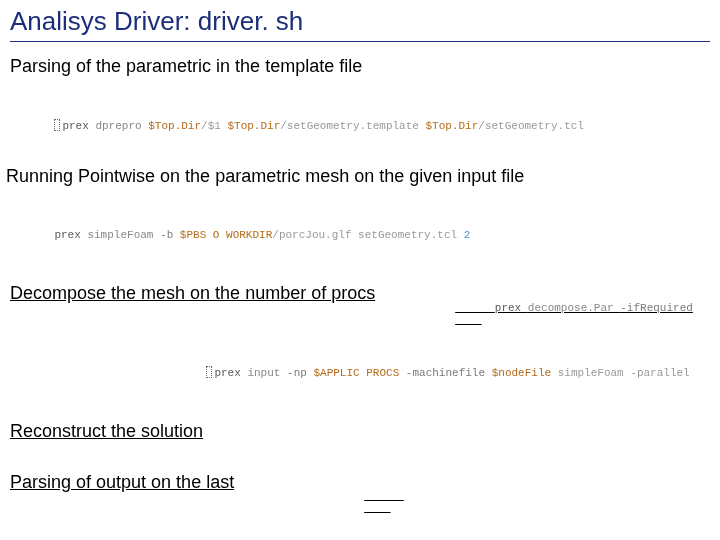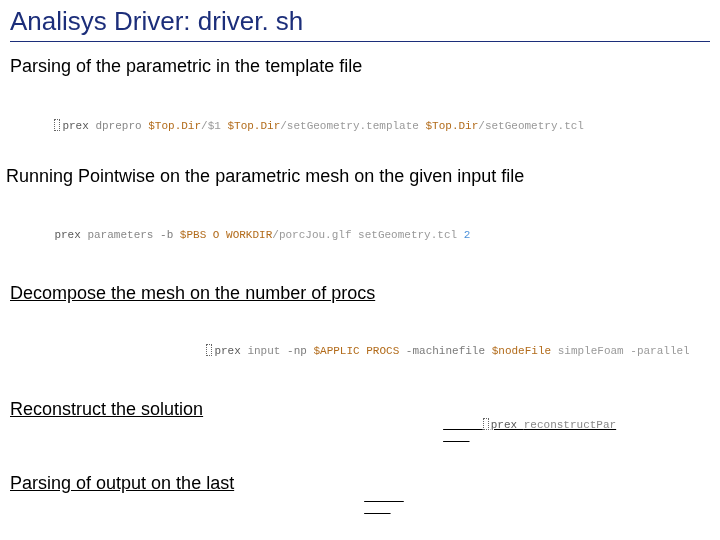--- a/index.html
+++ b/index.html
@@ -87,39 +87,39 @@
   <div class="desc">Parsing of the parametric in the template file</div>
   <div class="spacer-md"></div>
   <div class="code-line code-indent">
     <span class="caret-box"></span><span class="pfx">prex </span><span class="cmd">dprepro </span><span class="var">$Top.Dir</span><span class="path">/$1 </span><span class="var">$Top.Dir</span><span class="path">/setGeometry.template </span><span class="var">$Top.Dir</span><span class="path">/setGeometry.tcl</span>
   </div>
   <div class="spacer-md"></div>
 
   <div class="desc" style="margin-left:-4px">Running Pointwise on the parametric mesh on the given input file</div>
   <div class="spacer-md"></div>
   <div class="code-line code-indent">
-    <span class="pfx">prex </span><span class="cmd">parameters </span><span class="opt">-b </span><span class="var">$PBS O WORKDIR</span><span class="path">/porcJou.glf setGeometry.tcl </span><span class="num">2</span>
+    <span class="pfx">prex </span><span class="cmd">simpleFoam </span><span class="opt">-b </span><span class="var">$PBS O WORKDIR</span><span class="path">/porcJou.glf setGeometry.tcl </span><span class="num">2</span>
   </div>
   <div class="spacer-lg"></div>
 
   <div class="row">
     <div class="desc" style="flex:0 0 auto; margin-right:60px;">Decompose the mesh on the number of procs</div>
+    <div class="code-line" style="flex:1; text-align:left; padding-left:20px;">
+      <span class="pfx">prex </span><span class="cmd">decompose.Par </span><span class="opt">-ifRequired</span>
+    </div>
   </div>
   <div class="spacer-lg"></div>
 
   <div class="code-line" style="padding-left:170px; margin-top:-2px;">
     <span class="caret-box"></span><span class="pfx">prex </span><span class="cmd">input </span><span class="opt">-np </span><span class="var">$APPLIC PROCS </span><span class="opt">-machinefile </span><span class="var">$nodeFile </span><span class="path">simpleFoam -parallel</span>
   </div>
   <div class="spacer-lg"></div>
 
   <div class="row">
     <div class="desc" style="flex:0 0 auto; margin-right:180px;">Reconstruct the solution</div>
-    <div class="code-line" style="flex:1; text-align:left; padding-left:60px;">
-      <span class="caret-box"></span><span class="pfx">prex </span><span class="cmd">reconstructPar</span>
-    </div>
   </div>
   <div class="spacer-lg"></div>
 
   <div class="row" style="align-items:flex-start;">
     <div style="flex:0 0 auto;">
       <div class="desc" style="margin-bottom:0;">Parsing of output on the last</div>
 
     </div>
     <div class="code-line" style="flex:1; text-align:left; padding-left:130px; padding-top:6px;">
       

